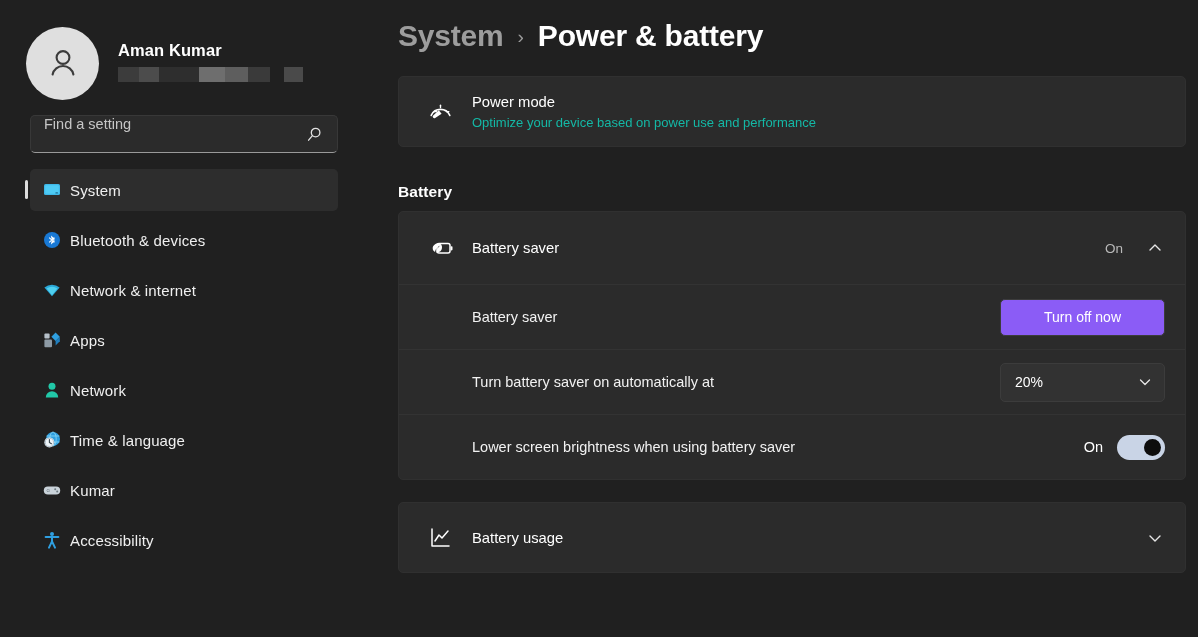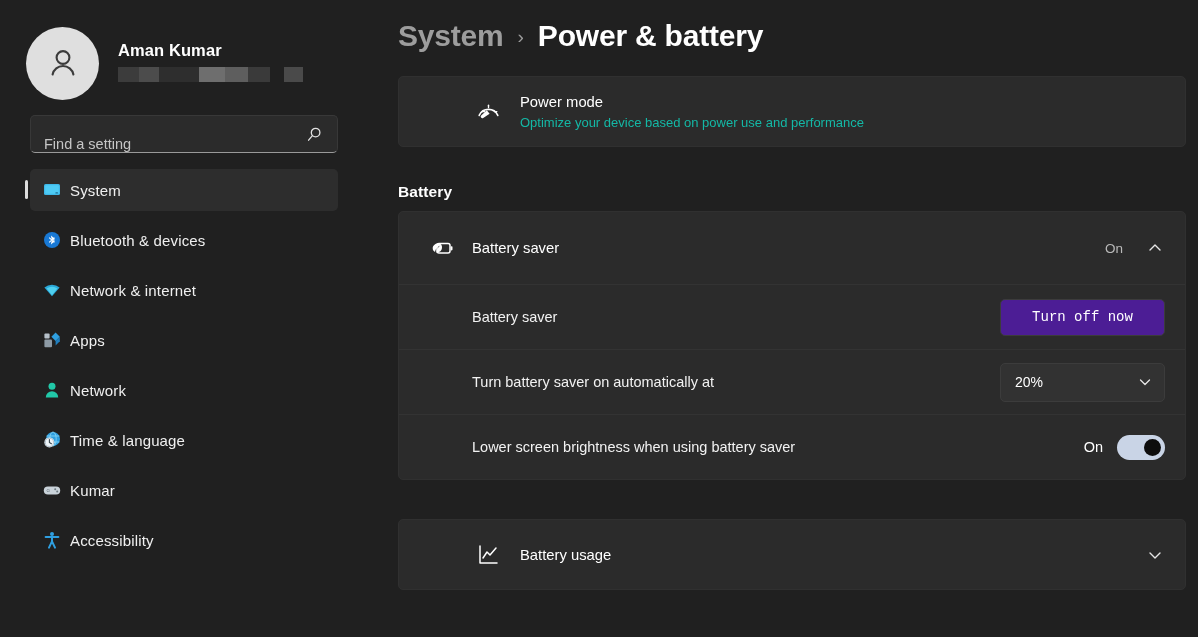--- a/index.html
+++ b/index.html
@@ -40,21 +40,21 @@
   .redact i { display: block; height: 15px; }
 
   .search-wrap { padding: 0 18px; margin-top: 15px; }
   .search {
     position: relative;
     height: 38px;
     background: #2b2b2b;
     border: 1px solid #383838;
     border-bottom: 1px solid #9a9a9a;
     border-radius: 5px;
-    display: flex; align-items: flex-end;
+    display: flex; align-items: flex-start;
     padding: 0 13px;
   }
   .search input {
     background: transparent; border: none; outline: none;
     color: #cfcfcf; font-size: 14.5px;
     font-family: "Liberation Sans", sans-serif;
     width: 100%;
   }
   .search input::placeholder { color: #c6c6c6; opacity: 1; }
   .search .mag { position: absolute; right: 14px; top: 10px; }
@@ -106,21 +106,20 @@
     font-size: 30px; color: #ffffff; font-weight: bold; letter-spacing: -.2px;
   }
 
   .cards { width: 788px; }
 
   .card {
     background: #2b2b2b;
     border: 1px solid #303030;
     border-radius: 5px;
     margin-top: 0;
-    padding-left: 48px;
   }
   .card.power-mode { margin-top: 18px; height: 71px; display: flex; align-items: center; }
   .row-icon {
     width: 46px; flex: 0 0 46px;
     display: flex; align-items: center; justify-content: center;
     margin-left: 18px;
   }
   .row-main { flex: 1 1 auto; padding-left: 9px; }
   .row-title { font-size: 14.8px; color: #ffffff; line-height: 20px; }
   .row-sub { font-size: 13px; color: #14b8a6; line-height: 19px; margin-top: 1px; }
@@ -142,26 +141,26 @@
 
   .sub-row {
     display: flex; align-items: center;
     height: 65px;
     border-top: 1px solid #333333;
     padding-left: 73px; padding-right: 20px;
   }
   .sub-label { flex: 1 1 auto; font-size: 14.5px; color: #f2f2f2; }
 
   .btn {
-    background: #4c1d95;
+    background: #8b5cf6;
     border: 1px solid #3c3c3c;
     border-radius: 5px;
     color: #ffffff;
     font-size: 14px;
-    font-family: Liberation Mono, monospace;
+    font-family: Liberation Sans, sans-serif;
     height: 37px;
     min-width: 165px;
     padding: 0 18px;
     cursor: default;
   }
   .dropdown {
     background: #323232;
     border: 1px solid #3c3c3c;
     border-radius: 5px;
     height: 39px; width: 165px;
@@ -178,21 +177,21 @@
     background: #c9d4e6;
     position: relative; cursor: default;
   }
   .toggle::after {
     content: ""; position: absolute; right: 4px; top: 4px;
     width: 17px; height: 17px; border-radius: 50%;
     background: #0d0d0d;
   }
 
   .card.usage {
-    margin-top: 39px;
+    margin-top: 22px;
     height: 71px; display: flex; align-items: center;
   }
 </style>
 </head>
 <body>
 
 <div class="app">
 
   <div class="sidebar">
 

